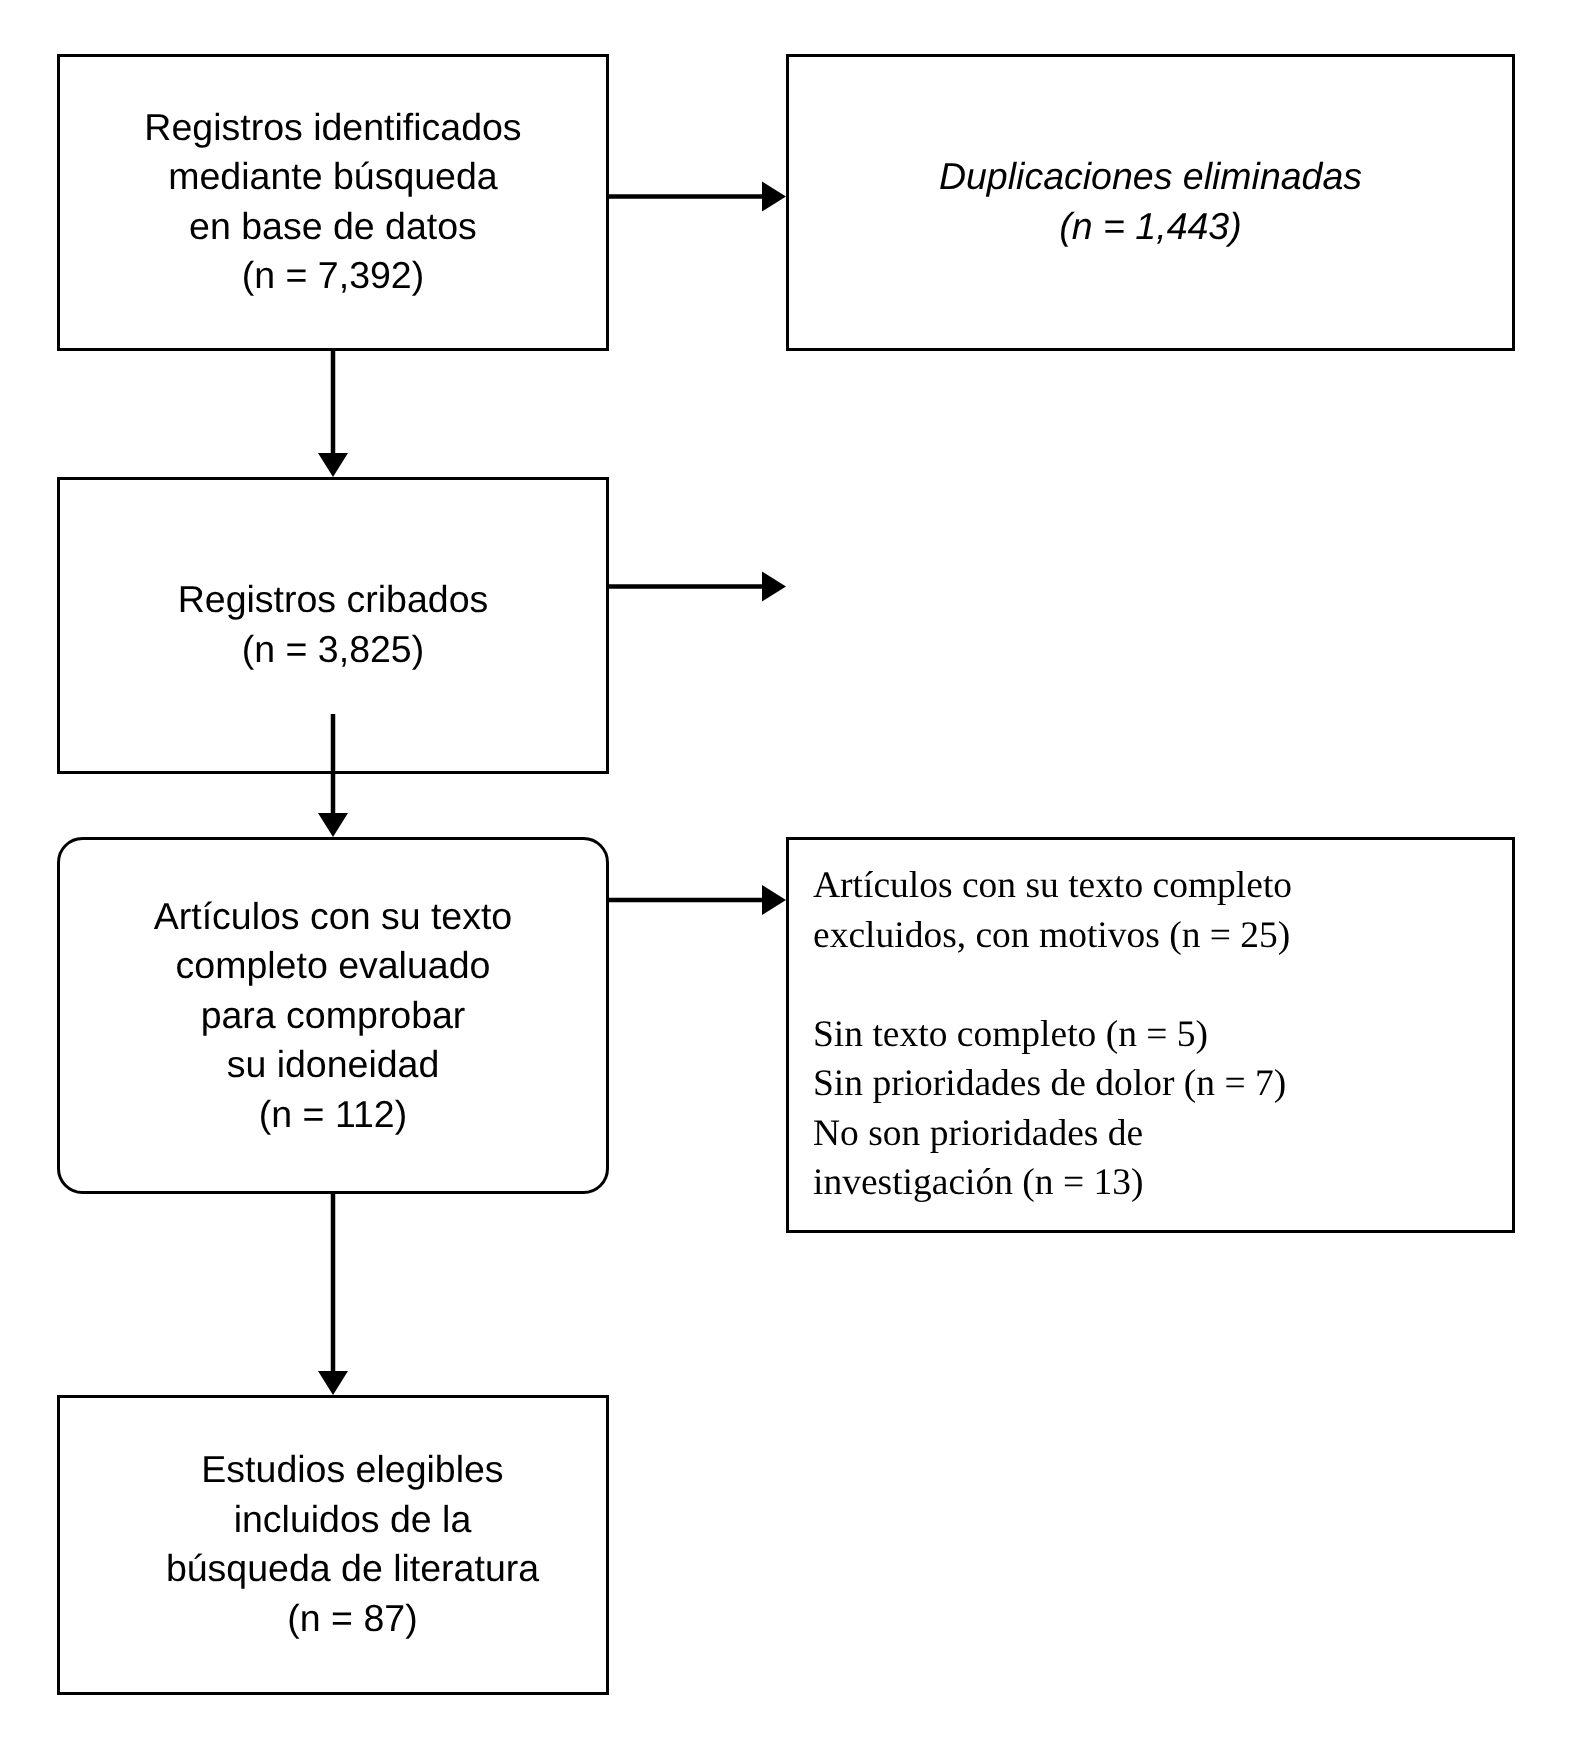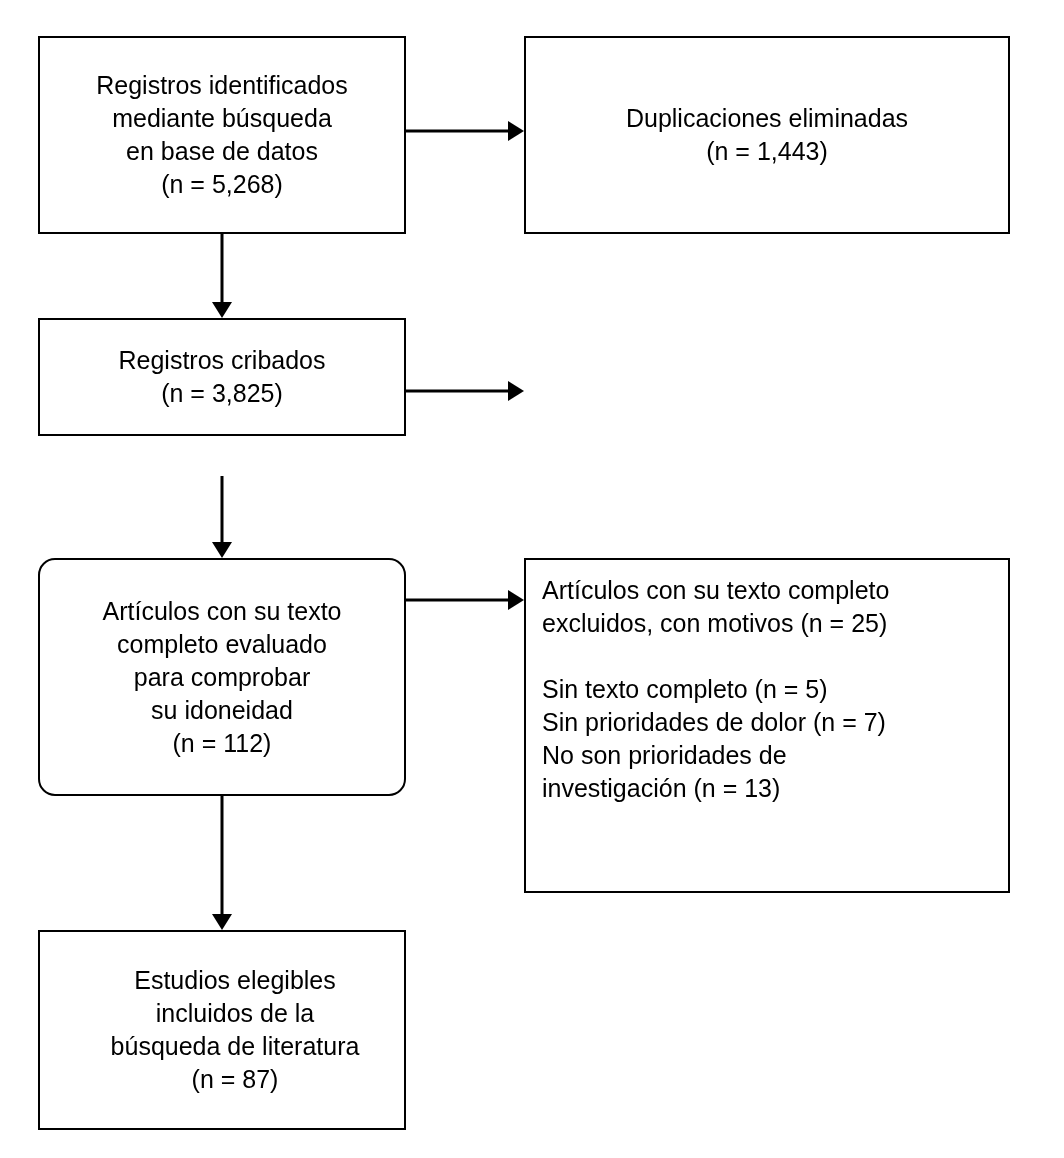--- a/index.html
+++ b/index.html
@@ -36,25 +36,25 @@
     align-items: flex-start;
     justify-content: flex-start;
     padding: 14px 16px;
   }
   .box.left-align .box-text {
     text-align: left;
   }
 
   
   #box-identified   { left: 38px;  top: 36px;  width: 368px; height: 198px; }
-  #box-duplicates   { left: 524px; top: 36px;  width: 486px; height: 198px; }
-  #box-screened     { left: 38px;  top: 318px; width: 368px; height: 118px; }
+  #box-duplicates   { left: 524px; top: 36px;  width: 486px; height: 198px; font-style: italic; }
+  #box-screened     { left: 38px;  top: 318px; width: 368px; height: 198px; }
   #box-excluded-ta  { left: 524px; top: 318px; width: 486px; height: 158px; }
   #box-fulltext     { left: 38px;  top: 558px; width: 368px; height: 238px; border-radius: 17px; }
-  #box-ft-excluded  { left: 524px; top: 558px; width: 486px; height: 335px; }
+  #box-ft-excluded  { left: 524px; top: 558px; width: 486px; height: 264px; font-family: Liberation Serif, serif; }
   #box-included     { left: 38px;  top: 930px; width: 368px; height: 200px; padding-left: 36px; }
 
   
   .varrow { position: absolute; width: 20px; }
   .varrow .shaft {
     position: absolute; left: 50%; transform: translateX(-50%);
     top: 0; width: 3px; height: calc(100% - 16px); background: #000;
   }
   .varrow .head {
     position: absolute; left: 50%; transform: translateX(-50%);
@@ -85,21 +85,21 @@
 </style>
 </head>
 <body>
 
 <div class="canvas">
 
   <div class="box" id="box-identified">
     <div class="box-text">Registros identificados
 mediante búsqueda
 en base de datos
-(n = 5,268)</div>
+(n = 7,392)</div>
   </div>
 
   <div class="box" id="box-duplicates">
     <div class="box-text">Duplicaciones eliminadas
 (n = 1,443)</div>
   </div>
 
   <div class="box" id="box-screened">
     <div class="box-text">Registros cribados
 (n = 3,825)</div>

